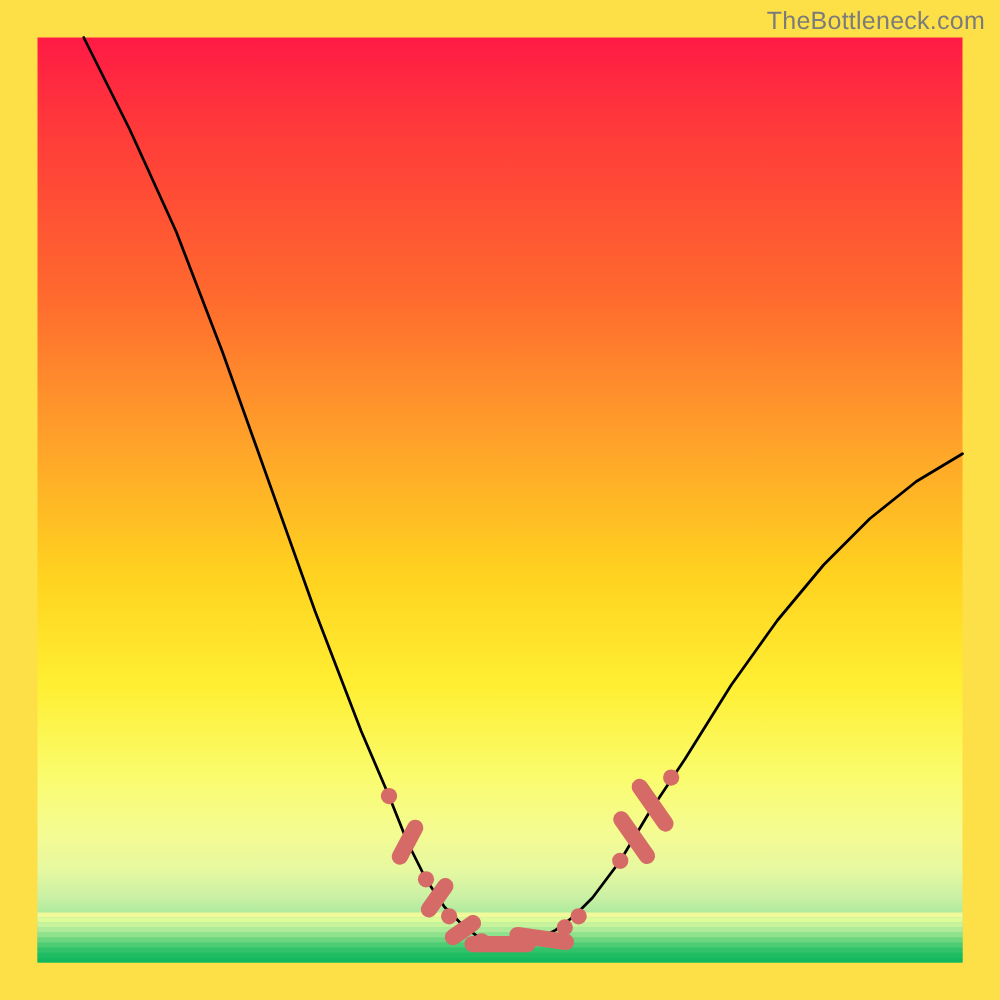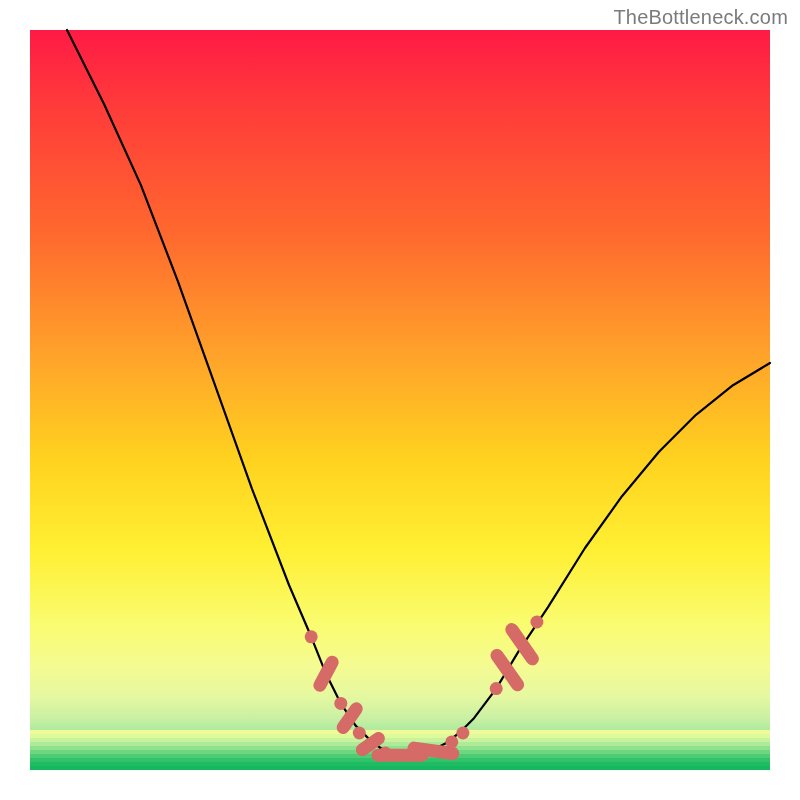--- a/index.html
+++ b/index.html
@@ -8,21 +8,21 @@
     width: 800px;
     height: 800px;
     overflow: hidden;
     background: #000;
     font-family: Arial, Helvetica, sans-serif;
   }
   .stage {
     position: relative;
     width: 800px;
     height: 800px;
-    background: #ffffff;
+    background: #fde047;
   }
   .plot-area {
     position: absolute;
     left: 30px;
     top: 30px;
     width: 740px;
     height: 740px;
     
     background: linear-gradient(
       to bottom,

